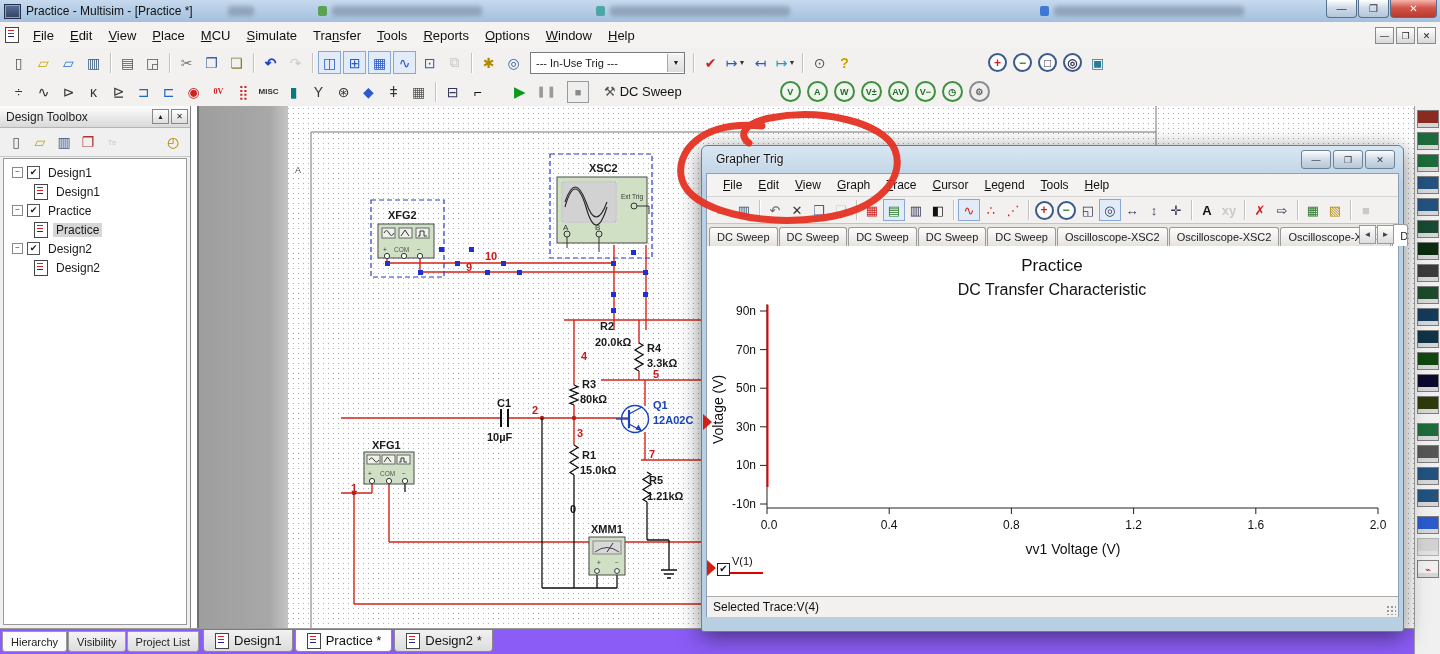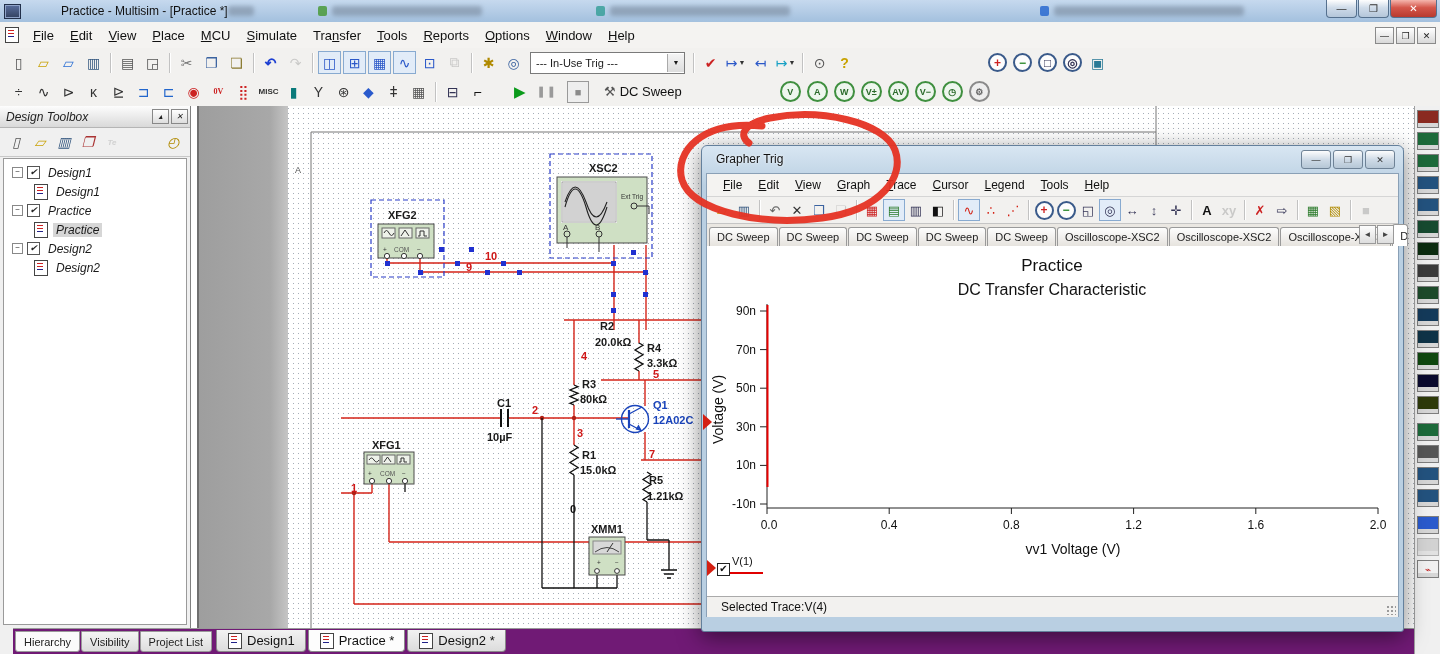--- a/index.html
+++ b/index.html
@@ -1,20 +1,20 @@
 <!DOCTYPE html>
 <html><head>
 <meta charset="utf-8">
 <style>
   html,body{margin:0;padding:0;background:#888;}
   #app{position:relative;width:1440px;height:654px;background:#f0f0f0;overflow:hidden;
        font-family:"Liberation Sans",sans-serif;font-size:12px;color:#1a1a1a;}
   
   .titlebar{position:absolute;left:0;top:0;width:1440px;height:22px;
-    background:linear-gradient(#c6d9ee,#a3c0de);border-bottom:1px solid #7d97b5;display:flex;align-items:center;gap:35px;}
+    background:linear-gradient(#c6d9ee,#a3c0de);border-bottom:1px solid #7d97b5;display:flex;align-items:center;}
   .app-ico16{width:15px;height:13px;margin:0 5px 0 4px;background:linear-gradient(#5a6f9e,#32415f);
     border:1px solid #22304a;box-shadow:inset 0 0 0 1px #8fa3c8;}
   .title-text{font-size:12px;color:#111;white-space:nowrap;}
   .blob{position:absolute;top:6px;height:10px;background:#6d7d90;opacity:.5;filter:blur(2px);border-radius:3px;}
   .dot{position:absolute;top:6px;width:9px;height:10px;border-radius:2px;opacity:.85;}
   .wbtns{position:absolute;right:3px;top:0;display:flex;}
   .wbtn{width:29px;height:17px;border:1px solid #55708e;border-top:none;border-radius:0 0 4px 4px;
     background:linear-gradient(#fefefe,#cfdbe9 45%,#b4c6da);display:flex;align-items:center;justify-content:center;
     font-size:10px;color:#333;margin-left:1px;}
   .wbtn.close{width:45px;background:linear-gradient(#f5b6ad,#d4564a 45%,#b83a2e);color:#fff;}
@@ -53,21 +53,21 @@
   .stopbtn{width:20px;height:20px;border:1px solid #999;background:#eee;color:#8a8a8a;display:flex;
     align-items:center;justify-content:center;font-size:11px;margin:0 5px;}
   .wrench{font-size:13px;color:#555;margin:0 4px 0 10px;}
   .simlabel{font-size:13px;color:#111;}
   .probe{width:17px;height:17px;border:2px solid #3f8f3f;border-radius:50%;background:#eef6ee;color:#2a6a2a;
     display:flex;align-items:center;justify-content:center;font-size:9px;font-weight:bold;margin:0 3px;}
   .probe.gray{border-color:#8a8a8a;color:#666;background:#eee;}
   
   .workspace{position:absolute;left:0;top:106px;width:1440px;height:522px;}
   
-  .dtb{position:absolute;left:0;top:0;width:190px;height:522px;background:#f0f0f0;border-right:2px solid #b5b5b5;font-style:italic;}
+  .dtb{position:absolute;left:0;top:0;width:190px;height:522px;background:#f0f0f0;border-right:2px solid #b5b5b5;}
   .dtb-head{height:21px;background:linear-gradient(#fdfdfd,#d9d9d9);border-bottom:1px solid #b5b5b5;
     display:flex;align-items:center;padding-left:6px;font-size:12px;color:#222;}
   .dtb-headbtns{margin-left:auto;display:flex;}
   .dtb-hb{width:15px;height:13px;border:1px solid #888;background:linear-gradient(#fff,#ddd);font-size:8px;
     display:flex;align-items:center;justify-content:center;margin-right:2px;}
   .dtb-tools{height:28px;display:flex;align-items:center;padding:0 4px;border-bottom:1px solid #c8c8c8;}
   .dtb-tools .ticon{min-width:20px;height:20px;}
   .dtb-tree{position:absolute;left:3px;top:52px;right:3px;bottom:3px;background:#fff;border:1px solid #9a9a9a;
     overflow:hidden;padding-top:4px;}
   .trow{display:flex;align-items:center;height:19px;font-size:12px;}
@@ -122,29 +122,29 @@
   .cxl{font-size:14px;fill:#111;}
   .cyl{font-size:14px;fill:#111;}
   .g-legend{position:absolute;left:0;bottom:4px;height:34px;width:100%;}
   .l-arrow{position:absolute;left:0px;top:2px;width:0;height:0;border-left:9px solid #d42013;
     border-top:8px solid transparent;border-bottom:8px solid transparent;}
   .l-cb{position:absolute;left:10px;top:5px;width:11px;height:11px;border:1px solid #222;background:#fff;
     font-size:10px;line-height:10px;text-align:center;color:#111;}
   .l-name{position:absolute;left:25px;top:-3px;font-size:11px;color:#111;}
   .l-line{position:absolute;left:23px;top:14px;width:33px;height:2px;background:#e00000;}
   .g-status{height:20px;background:#f2f1ef;border-top:1px solid #aaa;display:flex;align-items:center;
-    padding-left:14px;font-size:12px;color:#111;position:relative;}
+    padding-left:6px;font-size:12px;color:#111;position:relative;}
   .grip{position:absolute;right:2px;bottom:2px;width:10px;height:10px;
     background-image:radial-gradient(circle,#9a9a9a 0,#9a9a9a 1px,transparent 1.2px);background-size:4px 4px;}
   .axis-arrow{position:absolute;width:0;height:0;border-left:9px solid #d42013;
     border-top:8px solid transparent;border-bottom:8px solid transparent;z-index:35;}
   
   .annotation{position:absolute;left:650px;top:98px;z-index:50;pointer-events:none;}
   
-  .bottombar{position:absolute;left:13px;top:628px;width:1414px;height:26px;background:#701a75;
+  .bottombar{position:absolute;left:0;top:628px;width:1414px;height:26px;background:#8b5cf6;
     border-top:1px solid #9a9a9a;z-index:10;}
   .ptabs{position:absolute;left:2px;top:2px;display:flex;}
   .ptab{height:19px;border:1px solid #9a9a9a;background:linear-gradient(#f4f4f4,#ddd);font-size:11px;
     display:flex;align-items:center;padding:0 8px;margin-right:1px;border-radius:0 0 3px 3px;color:#222;}
   .ptab.active{background:#fbfbfb;font-weight:normal;}
   .stabs{position:absolute;left:203px;top:1px;display:flex;}
   .stab{height:21px;border:1px solid #8a8a8a;border-top:none;background:linear-gradient(#f2f2f2,#dcdcdc);
     font-size:13px;display:flex;align-items:center;padding:0 10px 0 6px;margin-right:2px;
     border-radius:0 0 4px 4px;color:#111;}
   .stab.active{background:#fdfdfd;}

